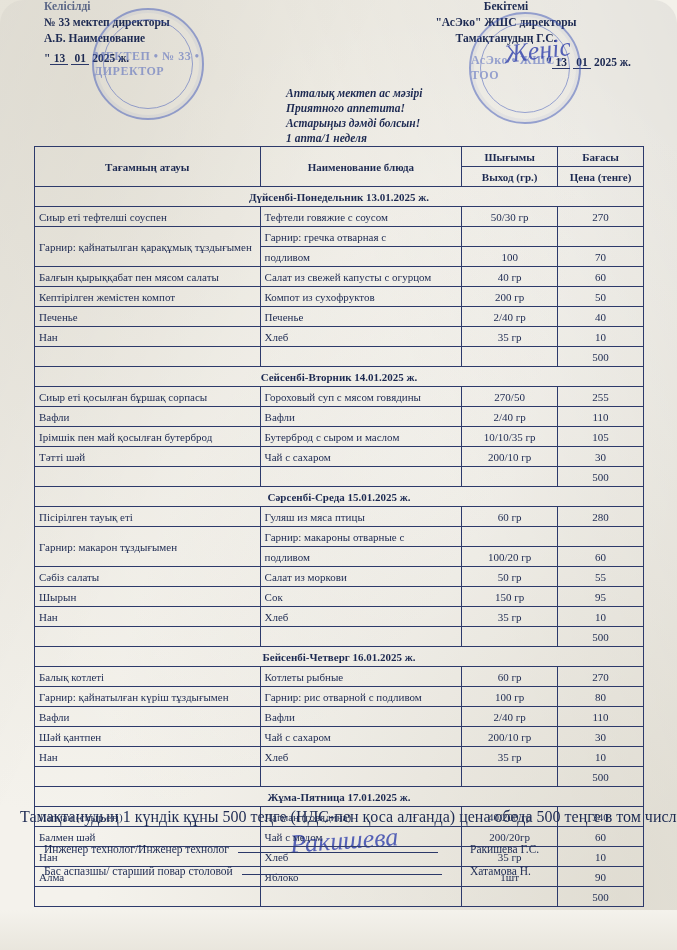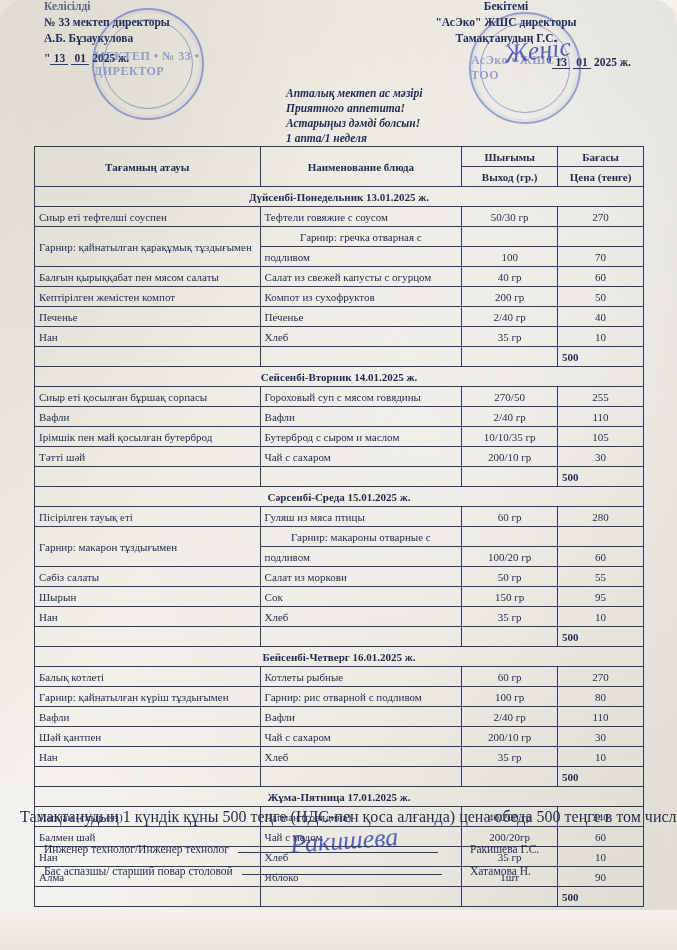--- a/index.html
+++ b/index.html
@@ -95,24 +95,24 @@
   col.c1 { width:226px; }
   col.c2 { width:202px; }
   col.c3 { width:96px; }
   col.c4 { width:86px; }
   td.num { text-align:center; }
   td.day {
     font-weight:bold; height:20px;text-align:center;
   }
   td.blank { border-left:1px solid #2d3a6b; border-right:1px solid #2d3a6b; }
   tr.total td.tot {
-    text-align:left; font-weight:bold;
+    text-align:center; font-weight:normal;
   }
   td.tall { height:24px; }
-  td.open-b { border-bottom:none;text-align:center; }
+  td.open-b { border-bottom:none; }
   td.open-t { border-top:none; }
 
   
   .note {
     position:absolute; left:20px; top:808px; font-size:16px; white-space:nowrap;
   }
   .foot {
     position:absolute; left:44px; top:838px; font-size:11.5px; line-height:22px;
   }
   .foot .line {
@@ -127,21 +127,21 @@
 </head>
 <body>
 
 <div class="page">
   <div class="paper-noise"></div>
 
   <div class="hdr">
     <div class="hdr-left">
       <div class="ln fade">Келісілді</div>
       <div class="ln">№ 33 мектеп директоры</div>
-      <div class="ln">А.Б. Бұзаукулова</div>
+      <div class="ln">А.Б. Наименование</div>
     </div>
     <div class="date-left">
       <span>"</span><span class="u">13</span>
       <span class="u">01</span>
       <span>2025 ж.</span>
     </div>
 
     <div class="hdr-right">
       <div class="ln">Бекітемі</div>
       <div class="ln">"АсЭко" ЖШС директоры</div>

